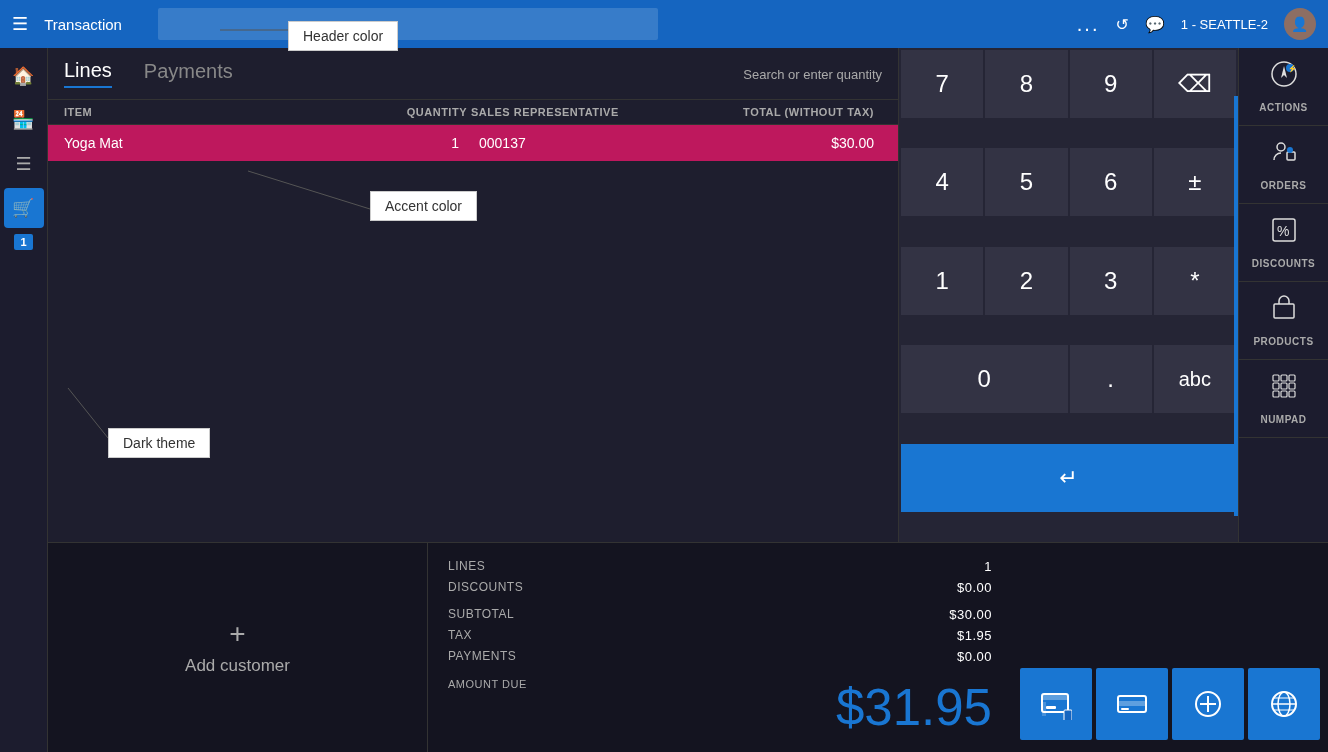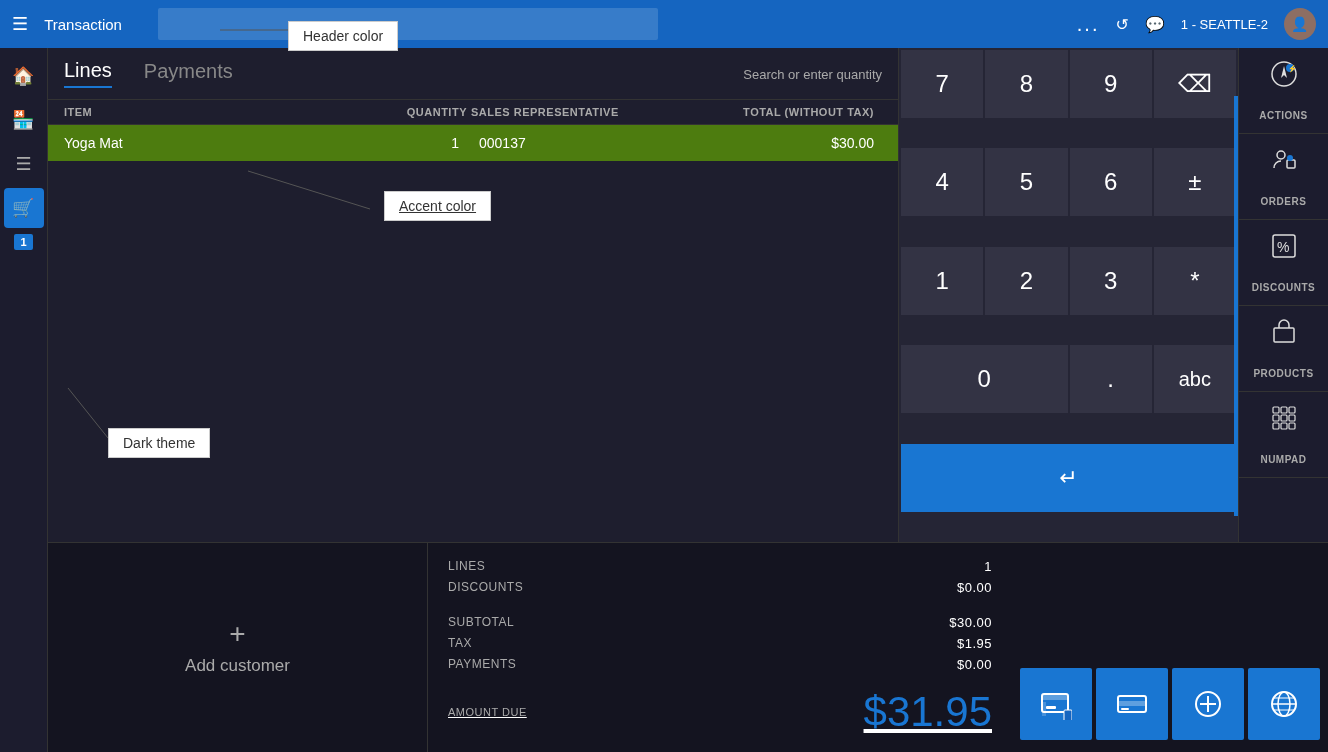--- a/index.html
+++ b/index.html
@@ -171,21 +171,21 @@
     .col-rep { flex: 2; }
     .col-total { flex: 2; text-align: right; padding-right: 8px; }
 
     .table-row {
       display: flex;
       padding: 10px 16px;
       align-items: center;
       cursor: pointer;
     }
     .table-row.selected {
-      background: #4d7c0f;
+      background: #be185d;
     }
     .table-row .col-item { flex: 3; font-size: 14px; }
     .table-row .col-qty { flex: 1; text-align: right; padding-right: 20px; font-size: 14px; }
     .table-row .col-rep { flex: 2; font-size: 14px; }
     .table-row .col-total { flex: 2; text-align: right; padding-right: 8px; font-size: 14px; }
 
     
     .numpad-section {
       width: 340px;
       background: #252535;
@@ -235,21 +235,21 @@
       display: flex;
       flex-direction: column;
       align-items: center;
       justify-content: center;
       padding: 12px 4px;
       cursor: pointer;
       border-bottom: 1px solid #333;
       color: #ddd;
       font-size: 11px;
       text-align: center;
-      gap: 16px;
+      gap: 8px;
     }
     .action-icon { font-size: 22px; }
     .action-label { font-size: 10px; letter-spacing: 0.5px; font-weight: 600; color: #aaa; }
 
     
     .bottom-section {
       height: 210px;
       background: #141420;
       display: flex;
       border-top: 1px solid #333;
@@ -287,32 +287,30 @@
       justify-content: space-between;
       font-size: 12px;
       color: #aaa;
       letter-spacing: 0.5px;
     }
     .summary-row .val { color: #fff; font-size: 13px; }
 
     .amount-due-row {
       display: flex;
       justify-content: space-between;
-      align-items: center;
       margin-top: auto;
       padding-top: 8px;
-      text-decoration: underline;
     }
     .amount-due-label {
       font-size: 11px;
       color: #aaa;
       letter-spacing: 0.5px;
     }
     .amount-due-value {
-      font-size: 42px;
+      font-size: 51px;
       font-weight: 300;
       color: #1976d2;
     }
 
     .payment-buttons {
       display: flex;
       flex-direction: row;
       align-items: flex-end;
       gap: 4px;
       padding: 12px 8px;
@@ -385,21 +383,21 @@
         </div>
 
         <div class="table-row selected">
           <div class="col-item">Yoga Mat</div>
           <div class="col-qty">1</div>
           <div class="col-rep">000137</div>
           <div class="col-total">$30.00</div>
         </div>
 
         <div style="position:relative;">
-          <div class="annotation-box" style="top: 30px; left: 336px; text-decoration: underline;">
+          <div class="annotation-box" style="top: 30px; left: 322px;">
             <span>Accent color</span>
           </div>
           <svg style="position:absolute;top:0;left:0;width:600px;height:80px;pointer-events:none;z-index:98;">
             <line x1="322" y1="48" x2="200" y2="10" stroke="#555" stroke-width="1"></line>
           </svg>
         </div>
 
         <div style="position:absolute; left: 60px; top: 380px;">
           <div class="annotation-box" style="top:0;left:0;">
             <span>Dark theme</span>

